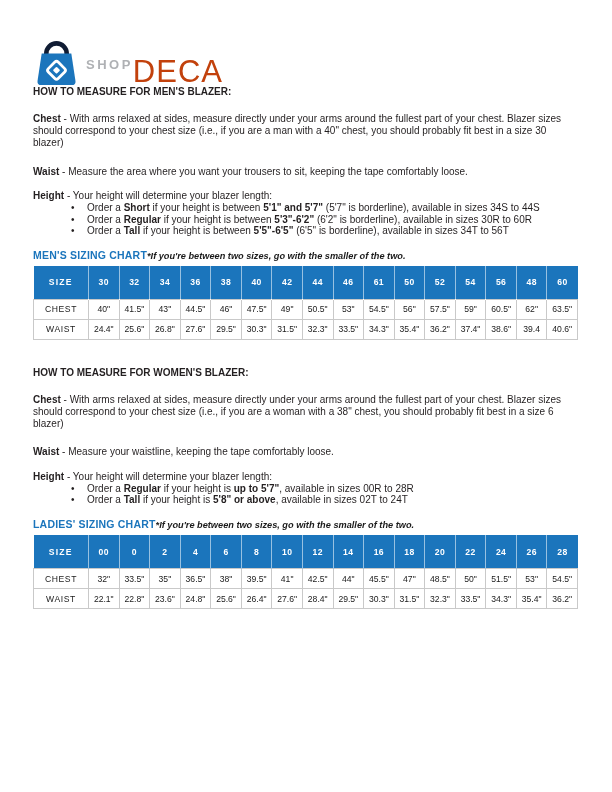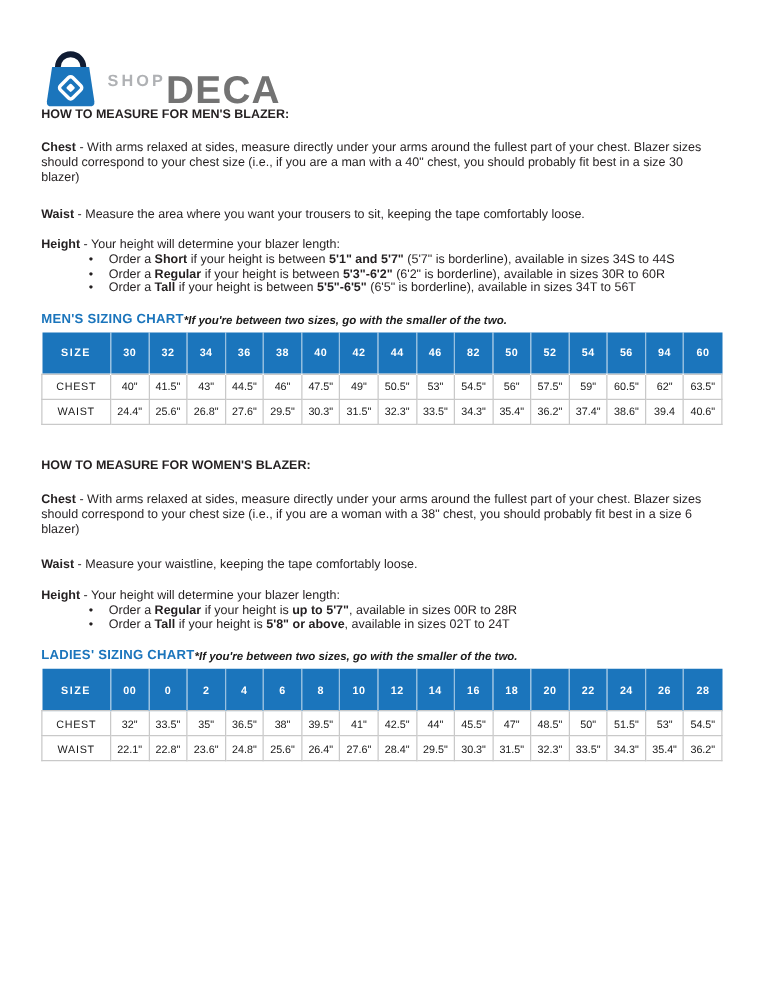--- a/index.html
+++ b/index.html
@@ -7,21 +7,21 @@
   .page {
     width:612px; height:792px; margin:0 auto; background:#fff;
     font-family:"Liberation Sans", sans-serif; color:#231F20;
     box-sizing:border-box; padding:36px 34px 0 33px; overflow:hidden;
   }
   
   .logo-row { display:flex; align-items:flex-end; height:50px; }
   .bag-svg { width:47px; height:50px; display:block; margin-right:6px; flex:0 0 auto; }
   .logo-text { display:flex; justify-content:flex-end; }
   .shop { font-size:13px; font-weight:700; color:#AFB1B4; letter-spacing:2.5px; line-height:1; }
-  .deca { font-size:31px; font-weight:700; color:#737373; letter-spacing:1px; line-height:0.9; }
+  .deca { font-size:31px; font-weight:400; color:#c2410c; letter-spacing:1px; line-height:0.9; }
   
   .title { margin:4px 0 16px; font-size:25px; font-weight:800; color:#1E7EC8; letter-spacing:0.4px; line-height:1; }
   
   .howto { font-size:10px; font-weight:700; margin:0 0 11px; }
   .para { font-size:10px; line-height:12.2px; margin:16px 0 12px; }
   .para b { font-weight:700; }
   .para.height { margin:0; }
   ul.options { list-style:none; margin:0 0 12px; padding:0; }
   ul.options li { position:relative; padding-left:54px; font-size:10px; line-height:11.6px; }
   ul.options li::before { content:"\2022"; position:absolute; left:38px; top:0; font-size:10px; }
@@ -96,26 +96,26 @@
             <th>SIZE</th>
             <th>30</th>
             <th>32</th>
             <th>34</th>
             <th>36</th>
             <th>38</th>
             <th>40</th>
             <th>42</th>
             <th>44</th>
             <th>46</th>
-            <th>82</th>
+            <th>61</th>
             <th>50</th>
             <th>52</th>
             <th>54</th>
             <th>56</th>
-            <th>94</th>
+            <th>48</th>
             <th>60</th>
           </tr>
         </thead>
         <tbody>
           <tr>
             <td class="rowlabel">CHEST</td>
             <td>40"</td>
             <td>41.5"</td>
             <td>43"</td>
             <td>44.5"</td>

